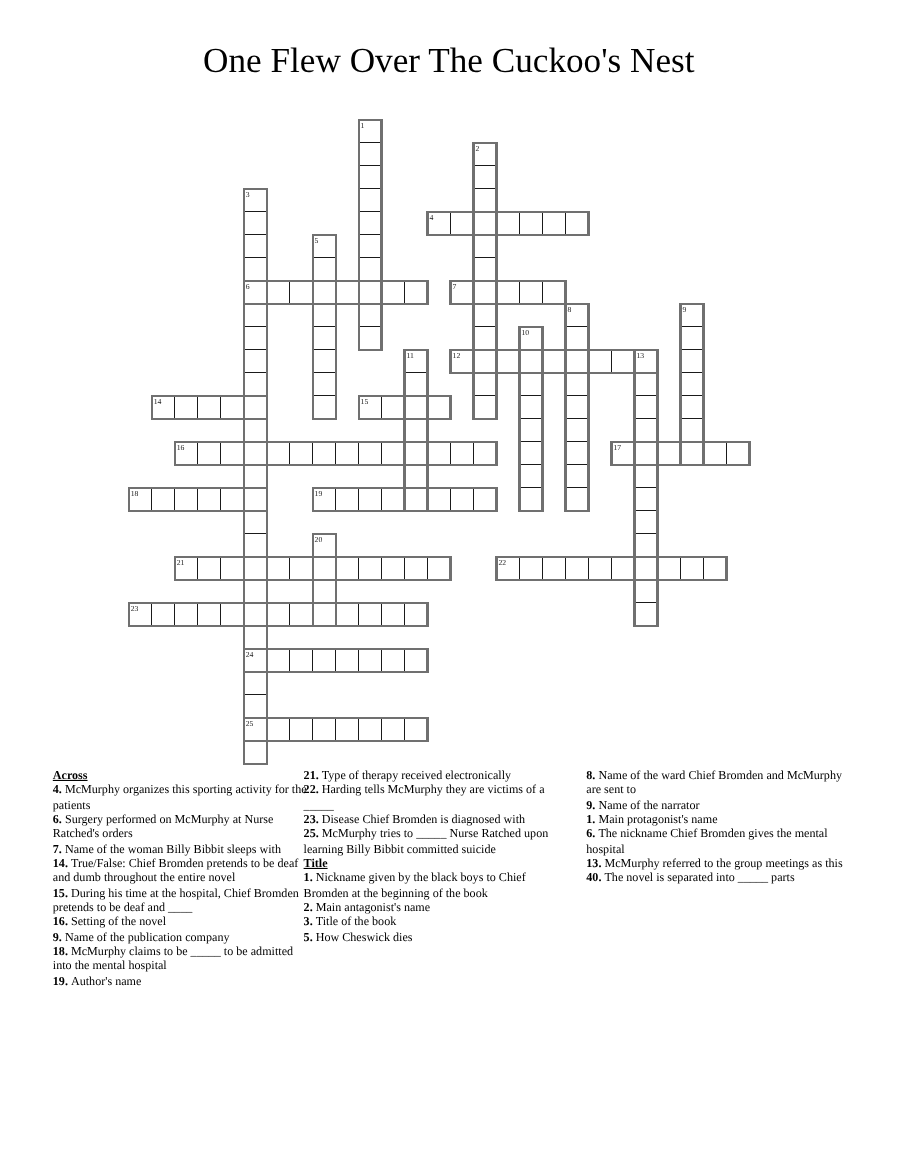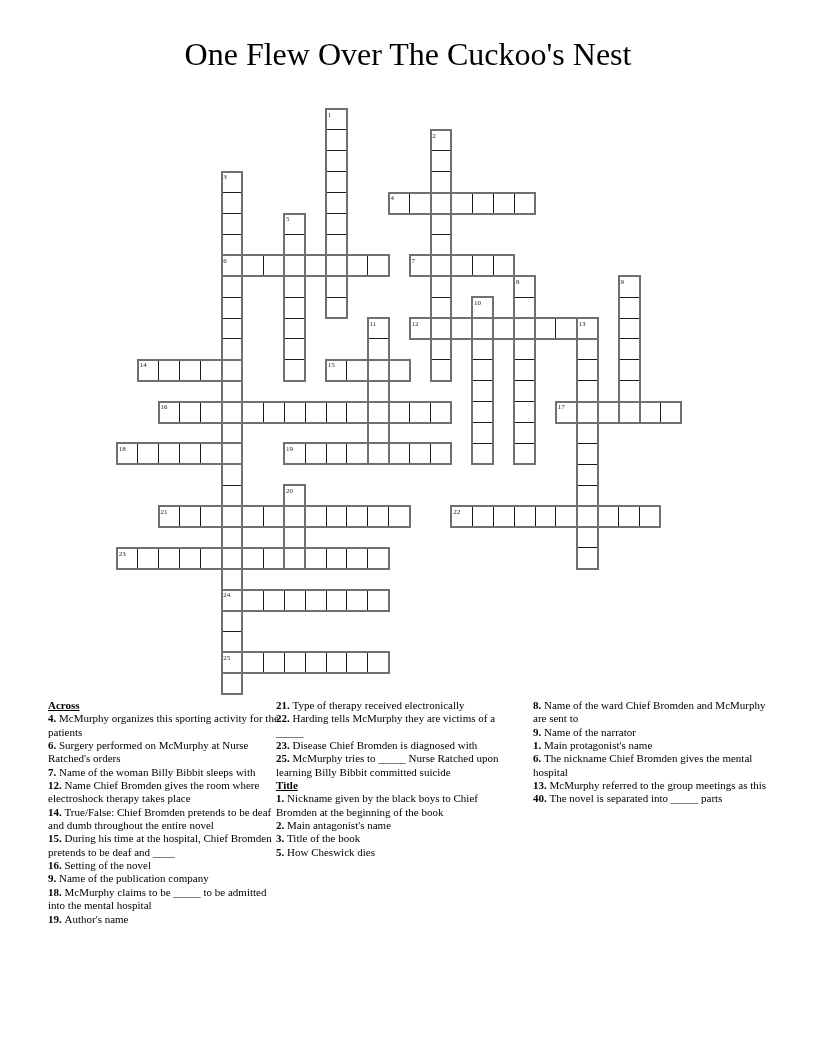--- a/index.html
+++ b/index.html
@@ -297,21 +297,20 @@
       <text x="118.8" y="555.5" font-size="7" fill="#222" font-family="Liberation Serif, DejaVu Serif, serif">23</text>
       <text x="223.3" y="597.3000000000001" font-size="7" fill="#222" font-family="Liberation Serif, DejaVu Serif, serif">24</text>
       <text x="223.3" y="660" font-size="7" fill="#222" font-family="Liberation Serif, DejaVu Serif, serif">25</text>
     </svg>
 
   <div class="clue-col" id="clue-col-0" style="left:48px;width:236px;">
       <div class="clue-header">Across</div>
       <div class="clue"><span class="clue-num">4. </span>McMurphy organizes this sporting activity for the patients</div>
       <div class="clue"><span class="clue-num">6. </span>Surgery performed on McMurphy at Nurse Ratched's orders</div>
       <div class="clue"><span class="clue-num">7. </span>Name of the woman Billy Bibbit sleeps with</div>
-      <div class="clue"><span class="clue-num">12. </span>Name Chief Bromden gives the room where electroshock therapy takes place</div>
       <div class="clue"><span class="clue-num">14. </span>True/False: Chief Bromden pretends to be deaf and dumb throughout the entire novel</div>
       <div class="clue"><span class="clue-num">15. </span>During his time at the hospital, Chief Bromden pretends to be deaf and ____</div>
       <div class="clue"><span class="clue-num">16. </span>Setting of the novel</div>
       <div class="clue"><span class="clue-num">9. </span>Name of the publication company</div>
       <div class="clue"><span class="clue-num">18. </span>McMurphy claims to be _____ to be admitted into the mental hospital</div>
       <div class="clue"><span class="clue-num">19. </span>Author's name</div>
     </div>
   <div class="clue-col" id="clue-col-1" style="left:276px;width:229px;">
       <div class="clue"><span class="clue-num">21. </span>Type of therapy received electronically</div>
       <div class="clue"><span class="clue-num">22. </span>Harding tells McMurphy they are victims of a _____</div>

